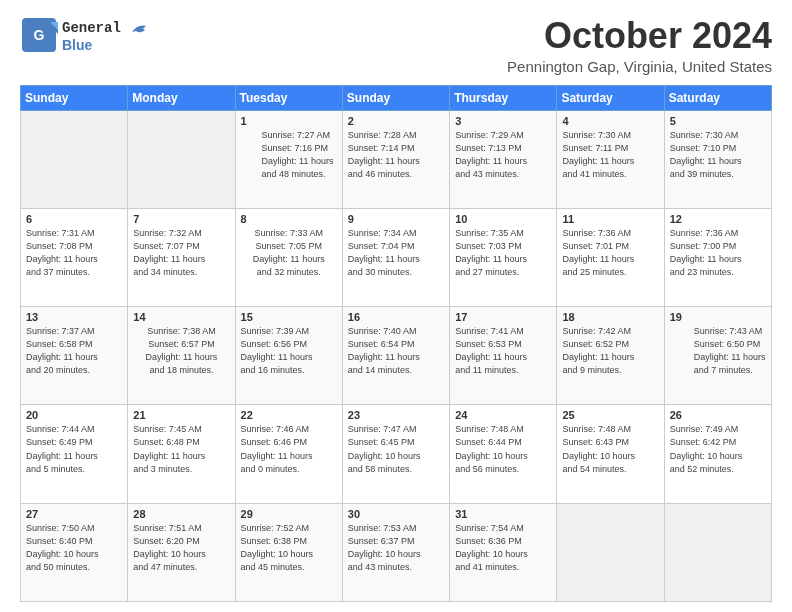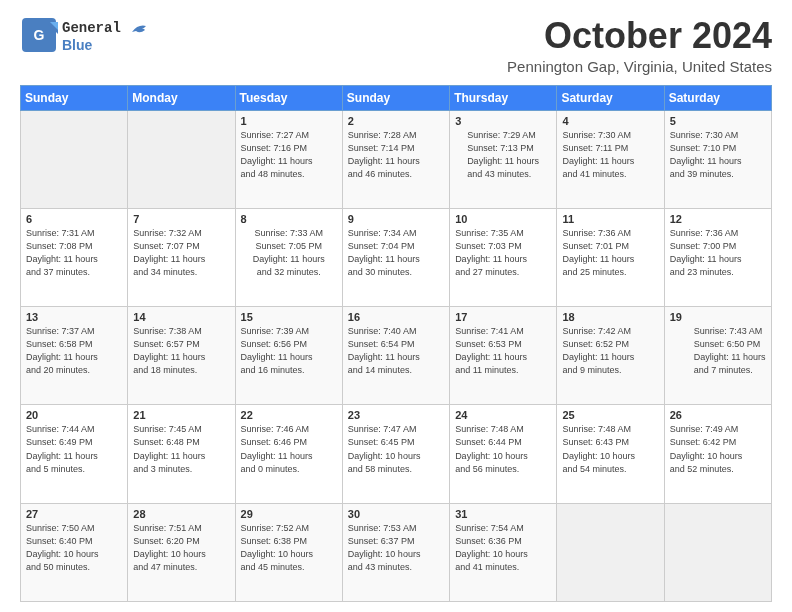--- a/index.html
+++ b/index.html
@@ -129,35 +129,35 @@
           <th>Saturday</th>
           <th>Saturday</th>
         </tr>
     </thead>
     <tbody id="calendar-body">
     <tr>
           <td class="empty-cell"></td>
           <td class="empty-cell"></td>
           <td>
             <span class="day-num">1</span>
-            <div class="day-info" style="white-space: pre-line;">Sunrise: 7:27 AM
+            <div class="day-info" style="white-space: pre-line; margin-left: 21px;">Sunrise: 7:27 AM
 Sunset: 7:16 PM
 Daylight: 11 hours
 and 48 minutes.</div>
           </td>
           <td>
             <span class="day-num">2</span>
             <div class="day-info" style="white-space: pre-line;">Sunrise: 7:28 AM
 Sunset: 7:14 PM
 Daylight: 11 hours
 and 46 minutes.</div>
           </td>
           <td>
             <span class="day-num">3</span>
-            <div class="day-info" style="white-space: pre-line; margin-left: 12px;">Sunrise: 7:29 AM
+            <div class="day-info" style="white-space: pre-line;">Sunrise: 7:29 AM
 Sunset: 7:13 PM
 Daylight: 11 hours
 and 43 minutes.</div>
           </td>
           <td>
             <span class="day-num">4</span>
             <div class="day-info" style="white-space: pre-line;">Sunrise: 7:30 AM
 Sunset: 7:11 PM
 Daylight: 11 hours
 and 41 minutes.</div>
@@ -224,21 +224,21 @@
         <tr>
           <td>
             <span class="day-num">13</span>
             <div class="day-info" style="white-space: pre-line;">Sunrise: 7:37 AM
 Sunset: 6:58 PM
 Daylight: 11 hours
 and 20 minutes.</div>
           </td>
           <td>
             <span class="day-num">14</span>
-            <div class="day-info" style="white-space: pre-line;">Sunrise: 7:38 AM
+            <div class="day-info" style="white-space: pre-line; text-align: center;">Sunrise: 7:38 AM
 Sunset: 6:57 PM
 Daylight: 11 hours
 and 18 minutes.</div>
           </td>
           <td>
             <span class="day-num">15</span>
             <div class="day-info" style="white-space: pre-line;">Sunrise: 7:39 AM
 Sunset: 6:56 PM
 Daylight: 11 hours
 and 16 minutes.</div>

